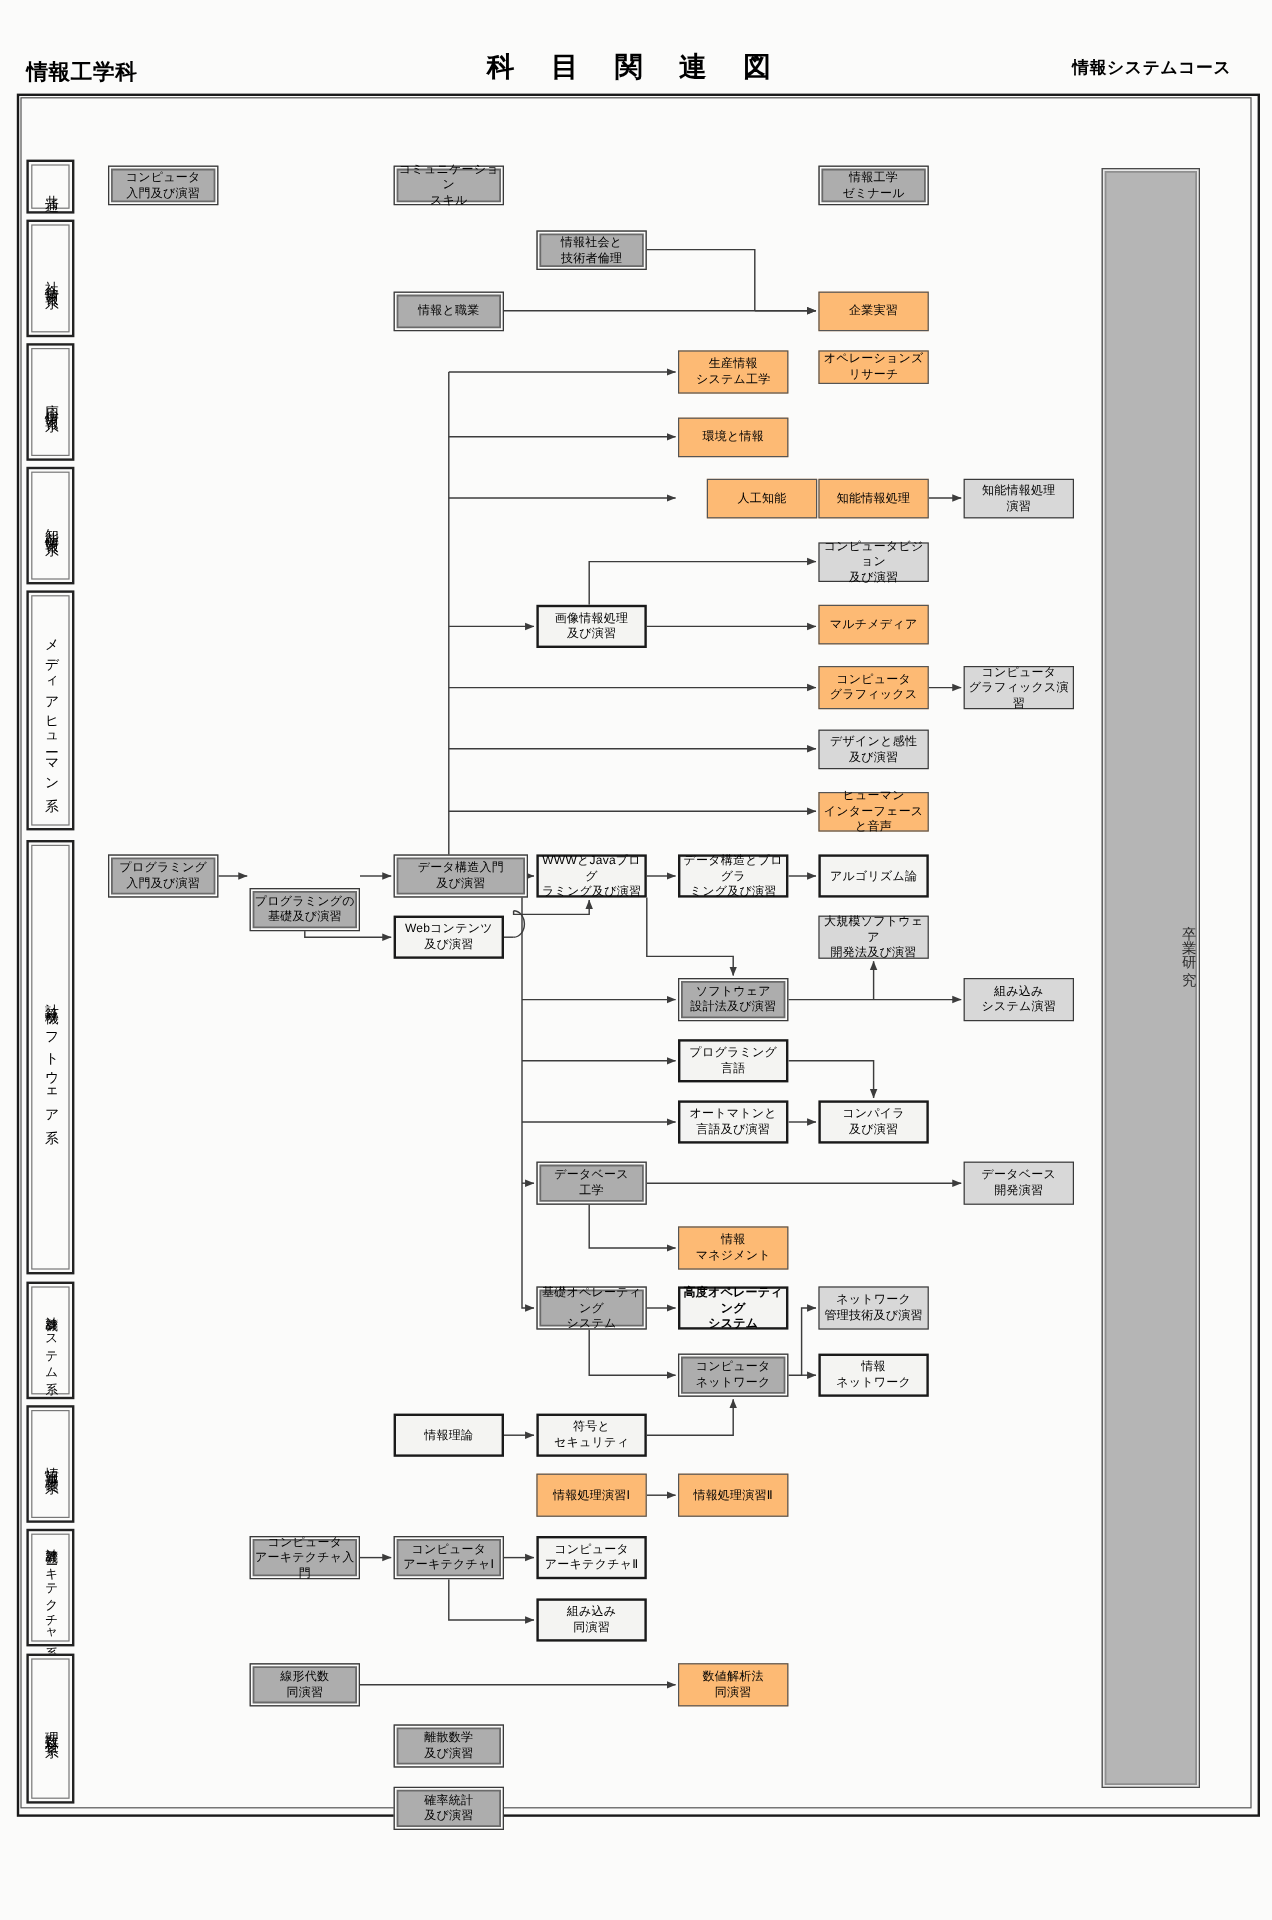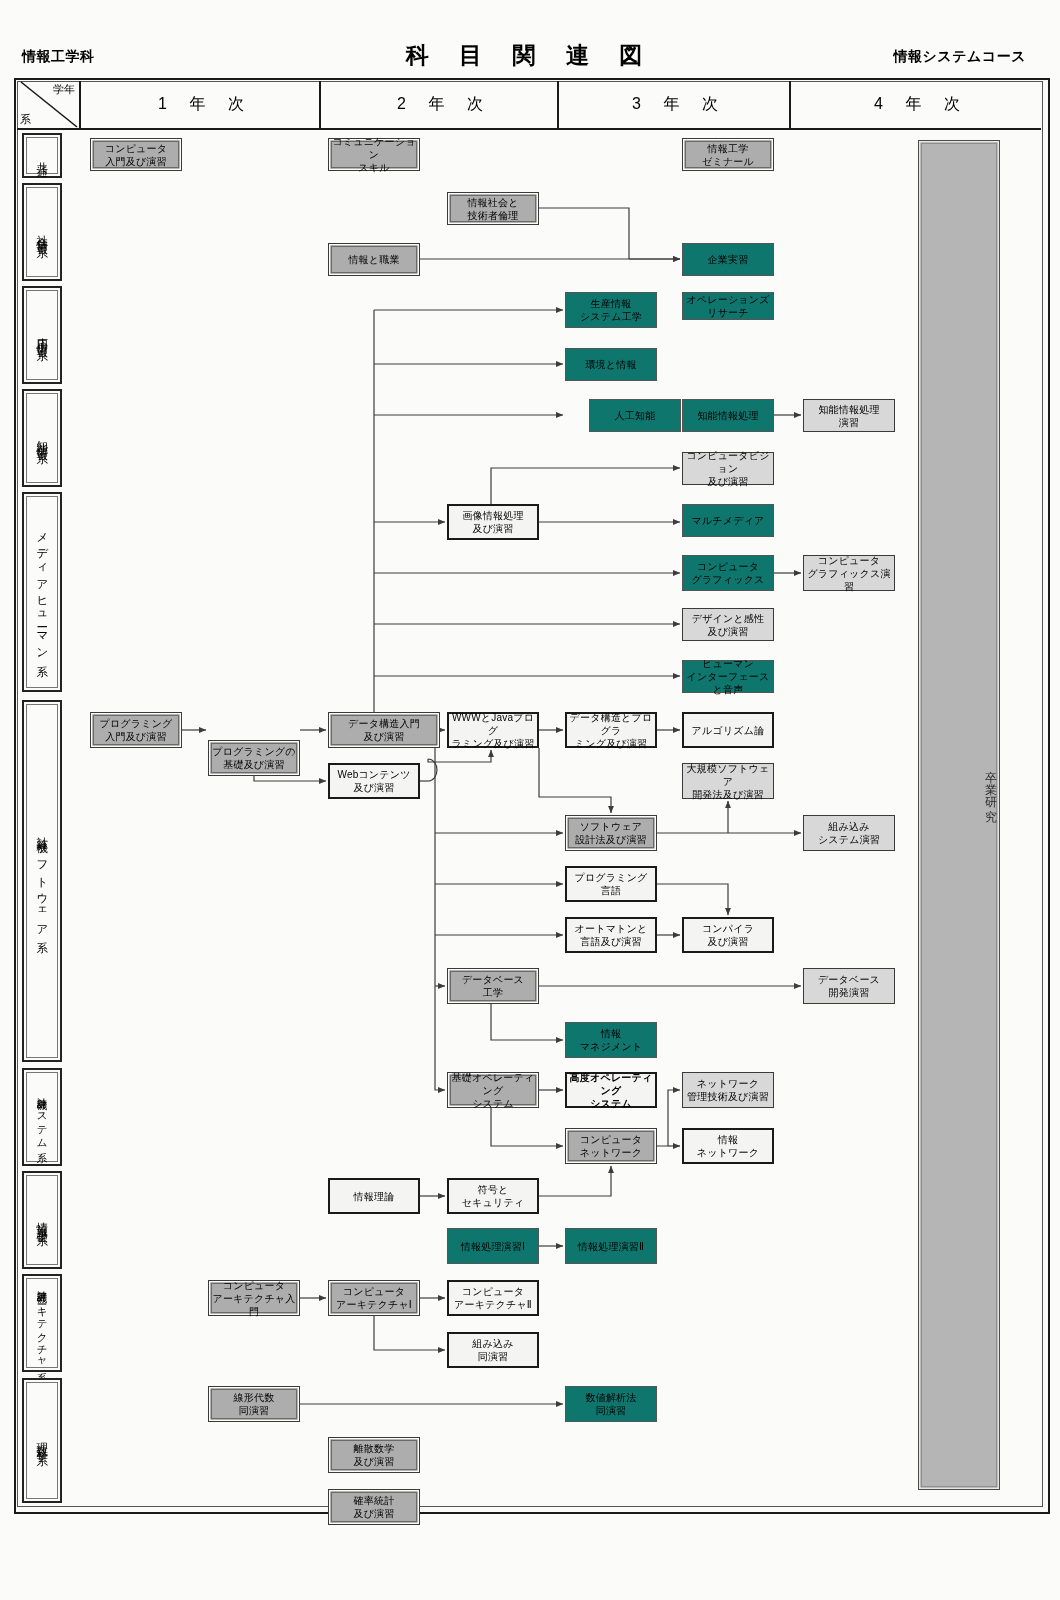--- a/index.html
+++ b/index.html
@@ -12,21 +12,21 @@
     position:relative;
     width:1060px;
     height:1600px;
     background:#fbfbfa;
     overflow:hidden;
   }
 
   
   .hdr-left{
     position:absolute;left:22px;top:48px;
-    font-size:14px;font-weight:bold;letter-spacing:.5px;
+    font-size:18px;font-weight:bold;letter-spacing:.5px;
   }
   .hdr-title{
     position:absolute;left:0;top:40px;width:1060px;text-align:center;
     font-size:23px;font-weight:bold;letter-spacing:12px;
   }
   .hdr-right{
     position:absolute;right:34px;top:48px;
     font-size:14px;font-weight:bold;letter-spacing:.5px;
   }
 
@@ -129,21 +129,21 @@
     background:#d8d8d8;
     border:1px solid #3a3a3a;
   }
   
   .k-sel2{
     background:#f4f4f2;
     border:2px solid #1a1a1a;
   }
   
   .k-opt{
-    background:#0f766e;
+    background:#fdba74;
     border:1px solid #555;
   }
 
   
   .thesis{
     position:absolute;
     background:#b5b5b5;
     border:1px solid #4a4a4a;
     box-shadow:inset 0 0 0 1.5px #e8e8e8, inset 0 0 0 3px #8f8f8f;
     box-sizing:border-box;
@@ -164,33 +164,20 @@
 
 <div id="page">
 
   <div class="hdr-left">情報工学科</div>
   <div class="hdr-title">科 目 関 連 図</div>
   <div class="hdr-right">情報システムコース</div>
 
   <div class="outer-frame"></div>
   <div class="outer-frame2"></div>
 
-  <div class="yearrow">
-    <div class="corner">
-      <svg class="diag" viewBox="0 0 62 47">
-        <line x1="4" y1="1" x2="60" y2="46" stroke="#1a1a1a" stroke-width="1.6"></line>
-      </svg>
-      <div class="lbl-y">学年</div>
-      <div class="lbl-k">系</div>
-    </div>
-    <div class="ycell" style="left:62px;width:240px;">1  年  次</div>
-    <div class="ycell" style="left:302px;width:238px;">2  年  次</div>
-    <div class="ycell" style="left:540px;width:232px;">3  年  次</div>
-    <div class="ycell" style="left:772px;width:252px;">4  年  次</div>
-  </div>
 
   <div class="cat" style="top:133px;height:45px;">
       <div class="inner">
         <span>共通</span>
       </div>
     </div>
   <div class="cat" style="top:183px;height:98px;">
       <div class="inner">
         <span>社会情報系</span>
       </div>

